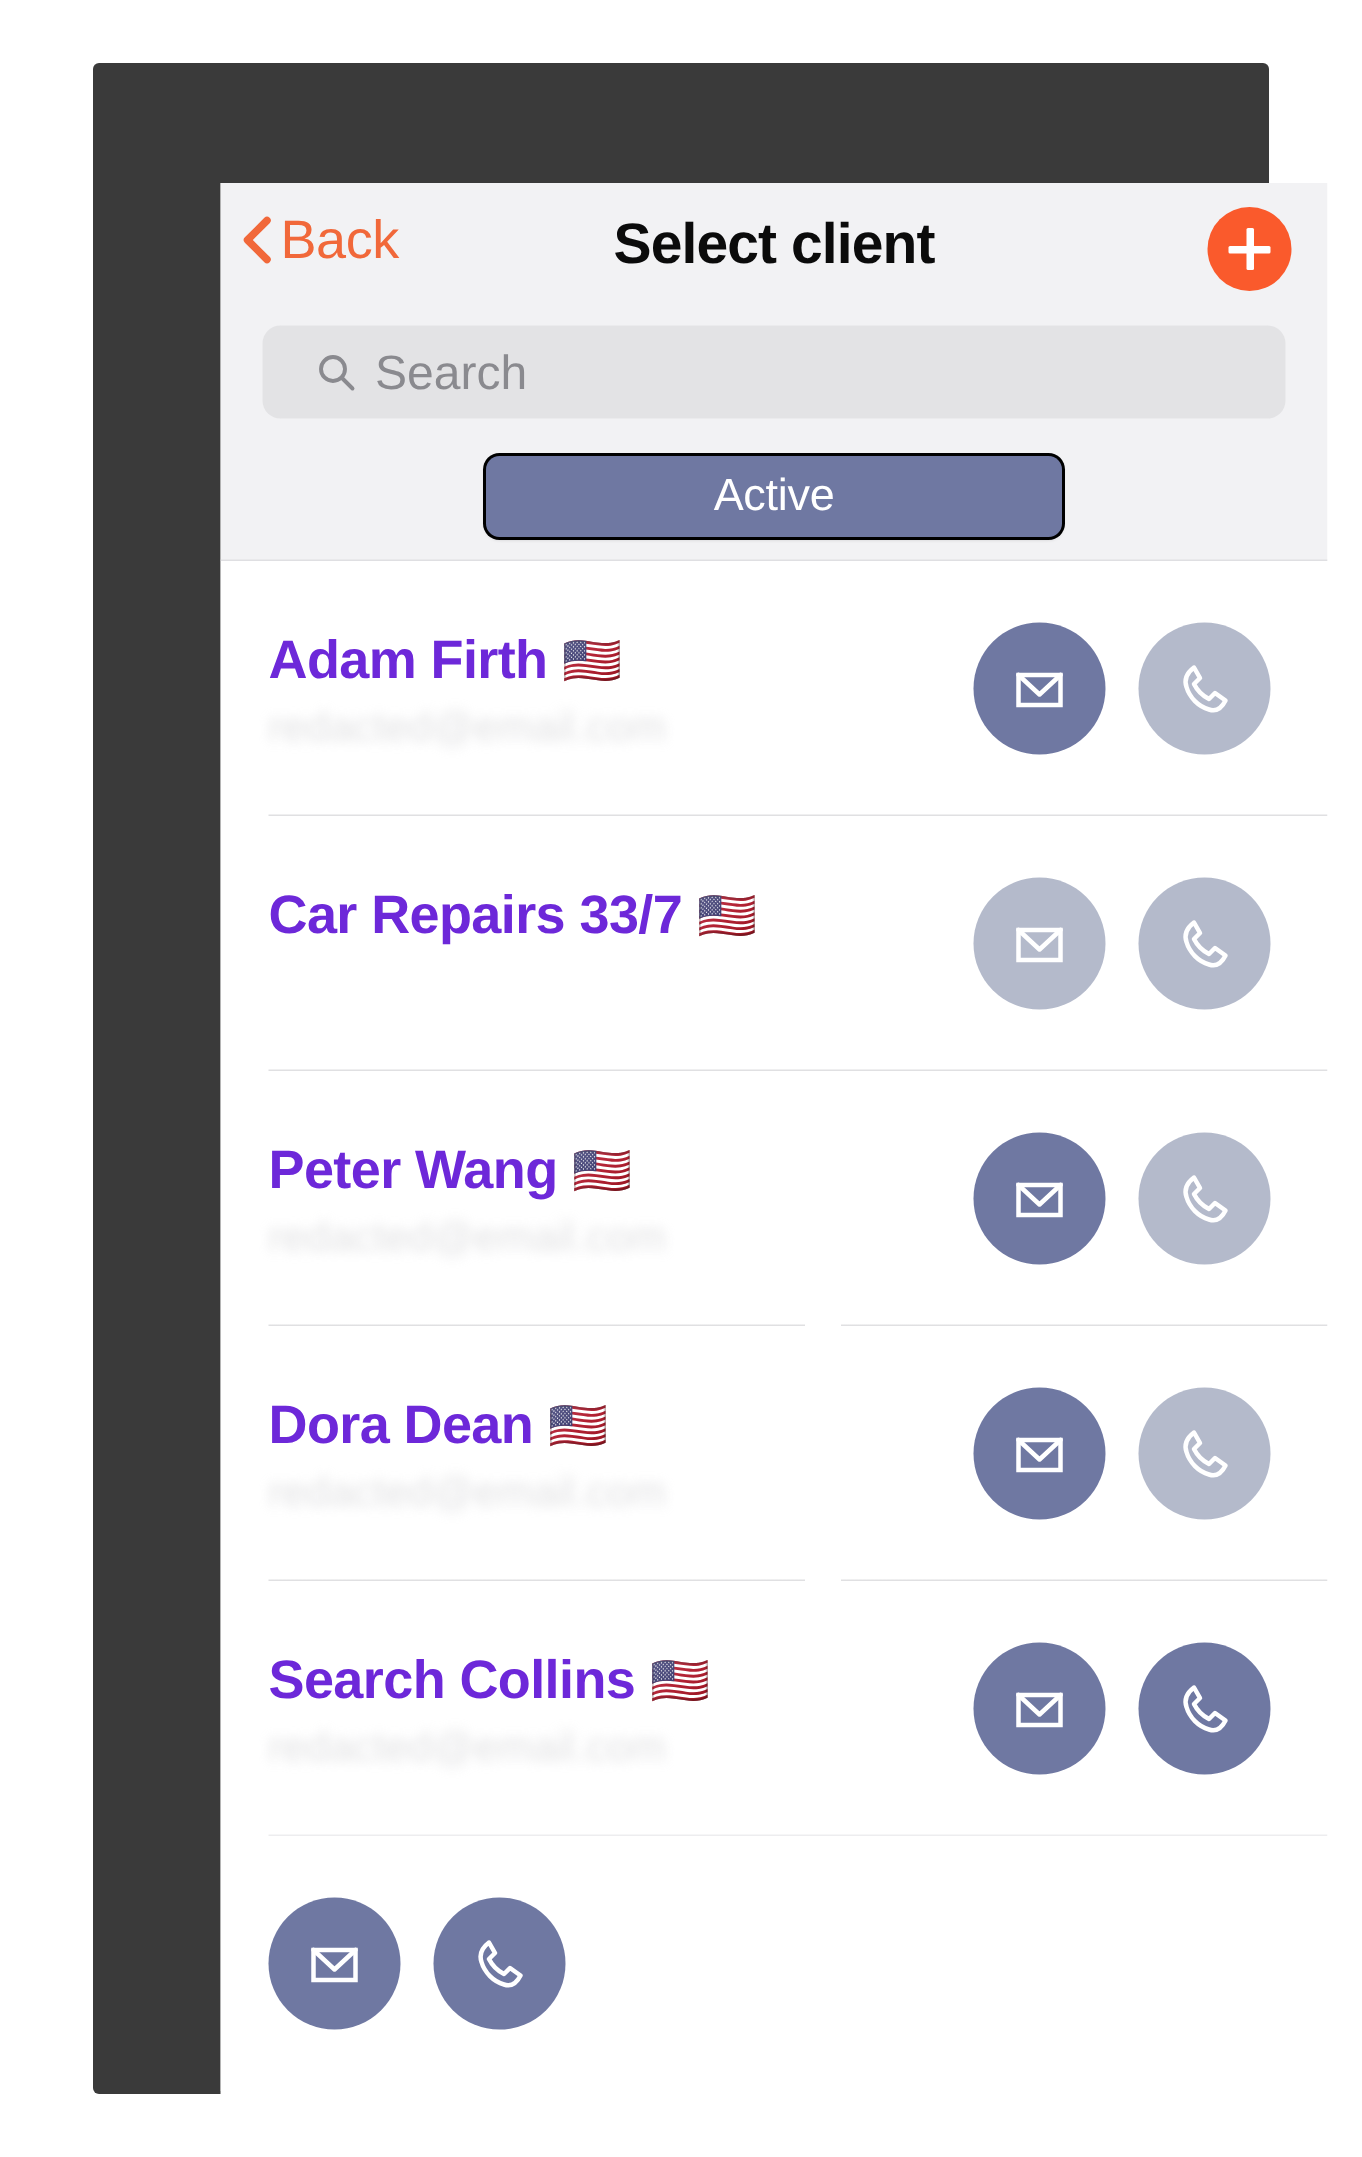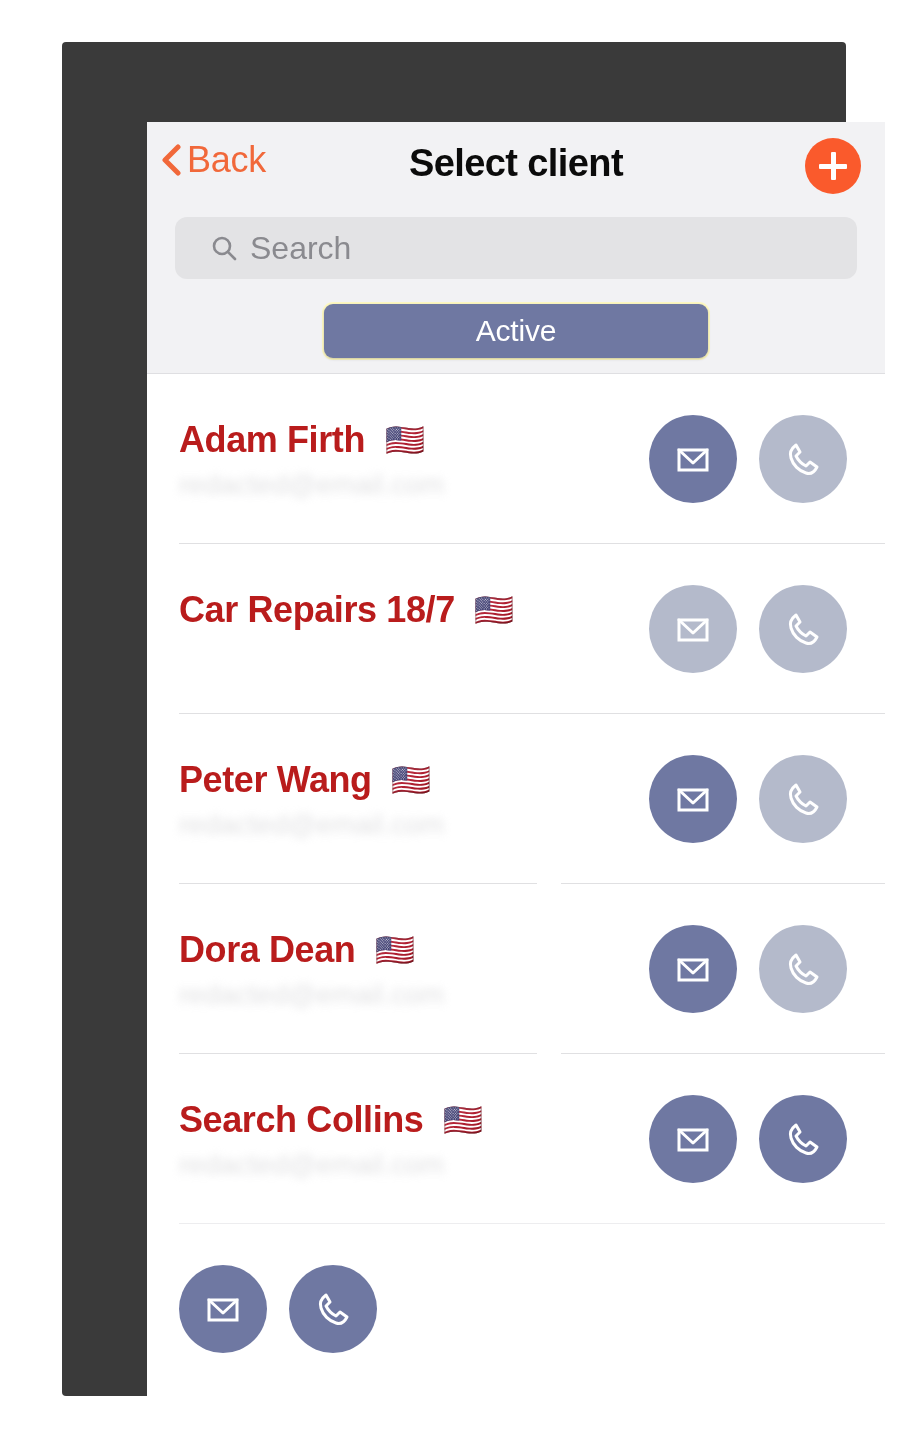--- a/index.html
+++ b/index.html
@@ -129,21 +129,21 @@
   }
   #search-input::placeholder { color: #8a8a8f; }
 
   
   #segmented {
     position: absolute;
     left: 175px;
     top: 180px;
     width: 388px;
     height: 58px;
-    background: #fef9c3;
+    background: #000000;
     border-radius: 11px;
     display: flex;
     padding: 2px;
   }
   .seg {
     flex: 1 1 50%;
     display: flex;
     align-items: center;
     justify-content: center;
     font-size: 30px;
@@ -191,26 +191,26 @@
     flex: 1 1 auto;
     min-width: 0;
     display: flex;
     flex-direction: column;
     justify-content: center;
     gap: 8px;
   }
   .client-name {
     font-size: 36px;
     font-weight: 700;
-    color: #b91c1c;
+    color: #6d28d9;
     letter-spacing: -0.4px;
     white-space: nowrap;
     display: flex;
     align-items: center;
-    gap: 20px;
+    gap: 10px;
   }
   .flag { font-size: 32px; line-height: 1; }
   .client-sub {
     font-size: 28px;
     color: #c9c9cc;
     filter: blur(4px);
     opacity: 0.55;
     white-space: nowrap;
     height: 30px;
   }
@@ -304,21 +304,21 @@
               </svg>
             </span>
           </div>
         </div>
         <div class="divider"></div>
       </div>
 
       <div class="client-row">
         <div class="row-text">
           <div class="client-name">
-            <span>Car Repairs  18/7</span>
+            <span>Car Repairs  33/7</span>
             <span class="flag">🇺🇸</span>
           </div>
           <div class="client-sub empty"></div>
         </div>
         <div class="row-actions">
           <div class="action-btn disabled">
             <span>
               <svg viewBox="0 0 40 40" width="40" height="40">
                 <rect x="6" y="11" width="28" height="20" fill="none" stroke="#fff" stroke-width="3"></rect>
                 <polyline points="6,11 20,24 34,11" fill="none" stroke="#fff" stroke-width="3" stroke-linecap="round" stroke-linejoin="round"></polyline>

